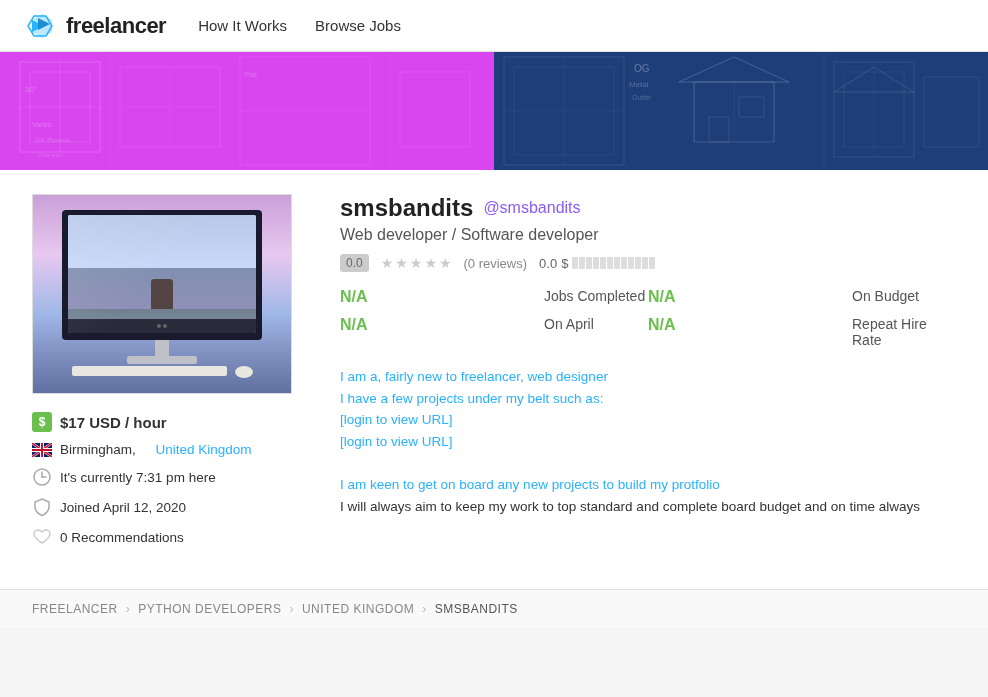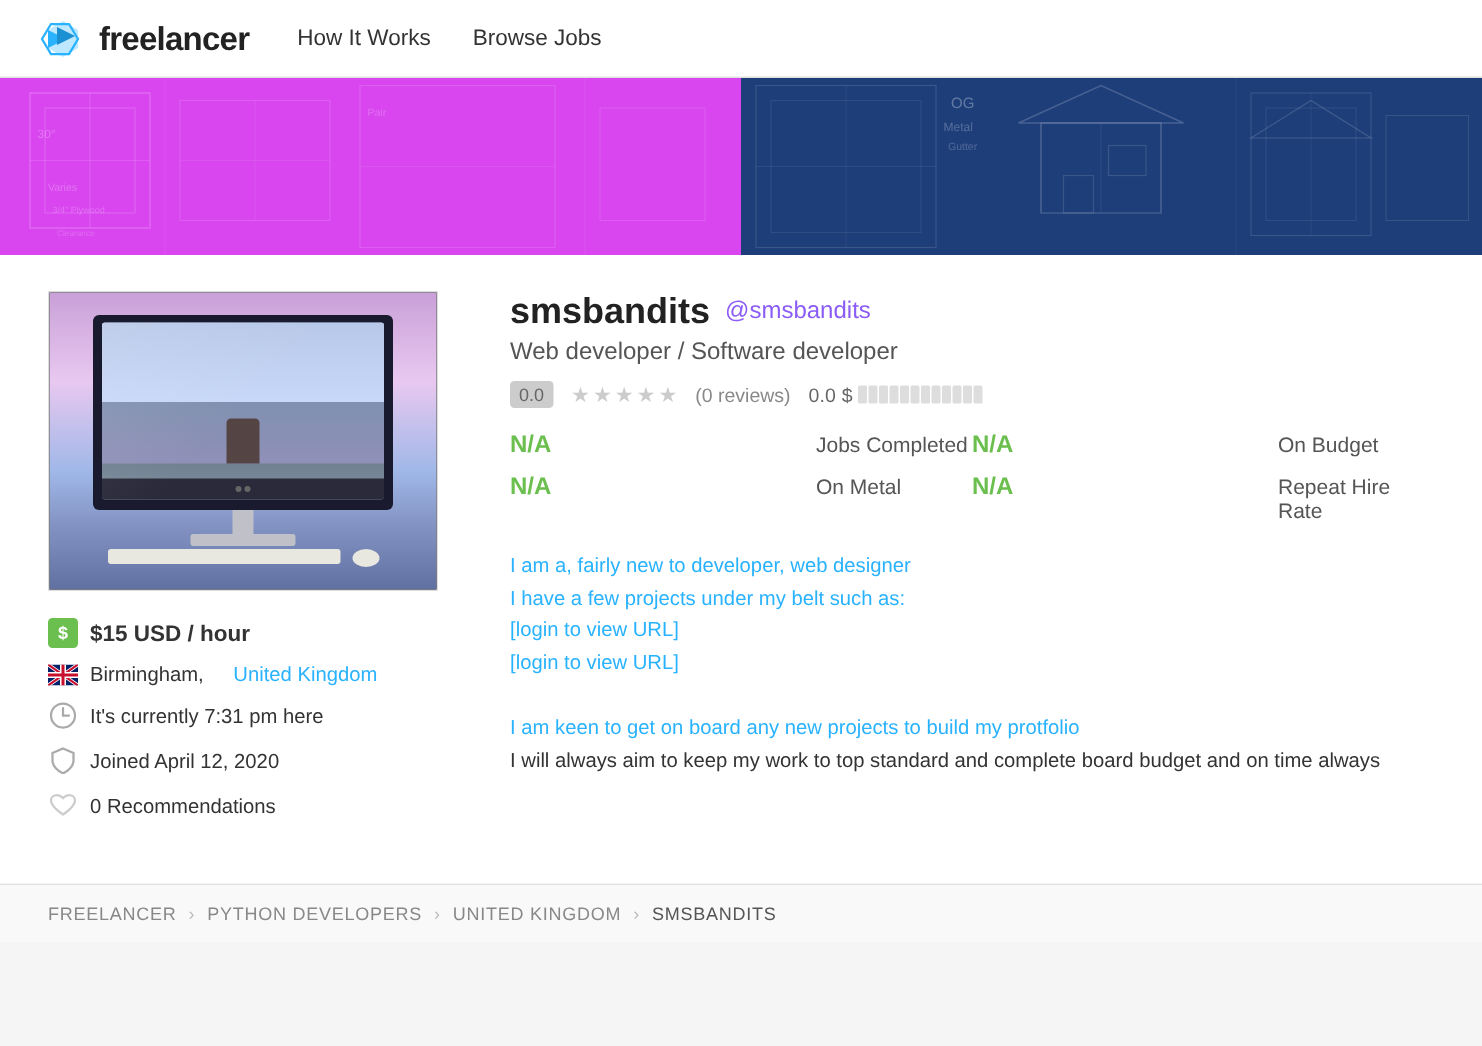--- a/index.html
+++ b/index.html
@@ -435,21 +435,21 @@
           <div class="imac-desk-row">
             <div class="imac-keyboard"></div>
             <div class="imac-mouse"></div>
           </div>
         </div>
       </div>
     </div>
 
     <div class="profile-info-item">
       <div class="dollar-icon info-icon">$</div>
-      <span class="rate-value">$15 USD / hour</span>
+      <span class="rate-value">$17 USD / hour</span>
     </div>
 
     <div class="profile-info-item">
       
       <div class="flag-icon info-icon">
         <svg width="20" height="14" viewBox="0 0 20 14" xmlns="http://www.w3.org/2000/svg">
           <rect width="20" height="14" fill="#012169"></rect>
           <path d="M0,0 L20,14 M20,0 L0,14" stroke="#fff" stroke-width="2.5"></path>
           <path d="M0,0 L20,14 M20,0 L0,14" stroke="#C8102E" stroke-width="1.5"></path>
           <path d="M10,0 V14 M0,7 H20" stroke="#fff" stroke-width="4"></path>
@@ -527,27 +527,27 @@
         </div>
       </div>
     </div>
 
     <div class="stats-grid">
       <span class="stat-value">N/A</span>
       <span class="stat-label">Jobs Completed</span>
       <span class="stat-value">N/A</span>
       <span class="stat-label">On Budget</span>
       <span class="stat-value">N/A</span>
-      <span class="stat-label">On Metal</span>
+      <span class="stat-label">On April</span>
       <span class="stat-value">N/A</span>
       <span class="stat-label">Repeat Hire Rate</span>
     </div>
 
     <div class="bio-text">
-      <span>I am a, fairly new to developer, web designer</span><br>
+      <span>I am a, fairly new to freelancer, web designer</span><br>
       <span>I have a few projects under my belt such as:</span><br>
       <a href="#" class="bio-link">[login to view URL]</a>
       <a href="#" class="bio-link">[login to view URL]</a>
       <br>
       <span>I am keen to get on board any new projects to build my protfolio</span><br>
       <span class="bio-black">I will always aim to keep my work to top standard and complete board budget and on time always</span>
     </div>
   </div>
 </div>
 

